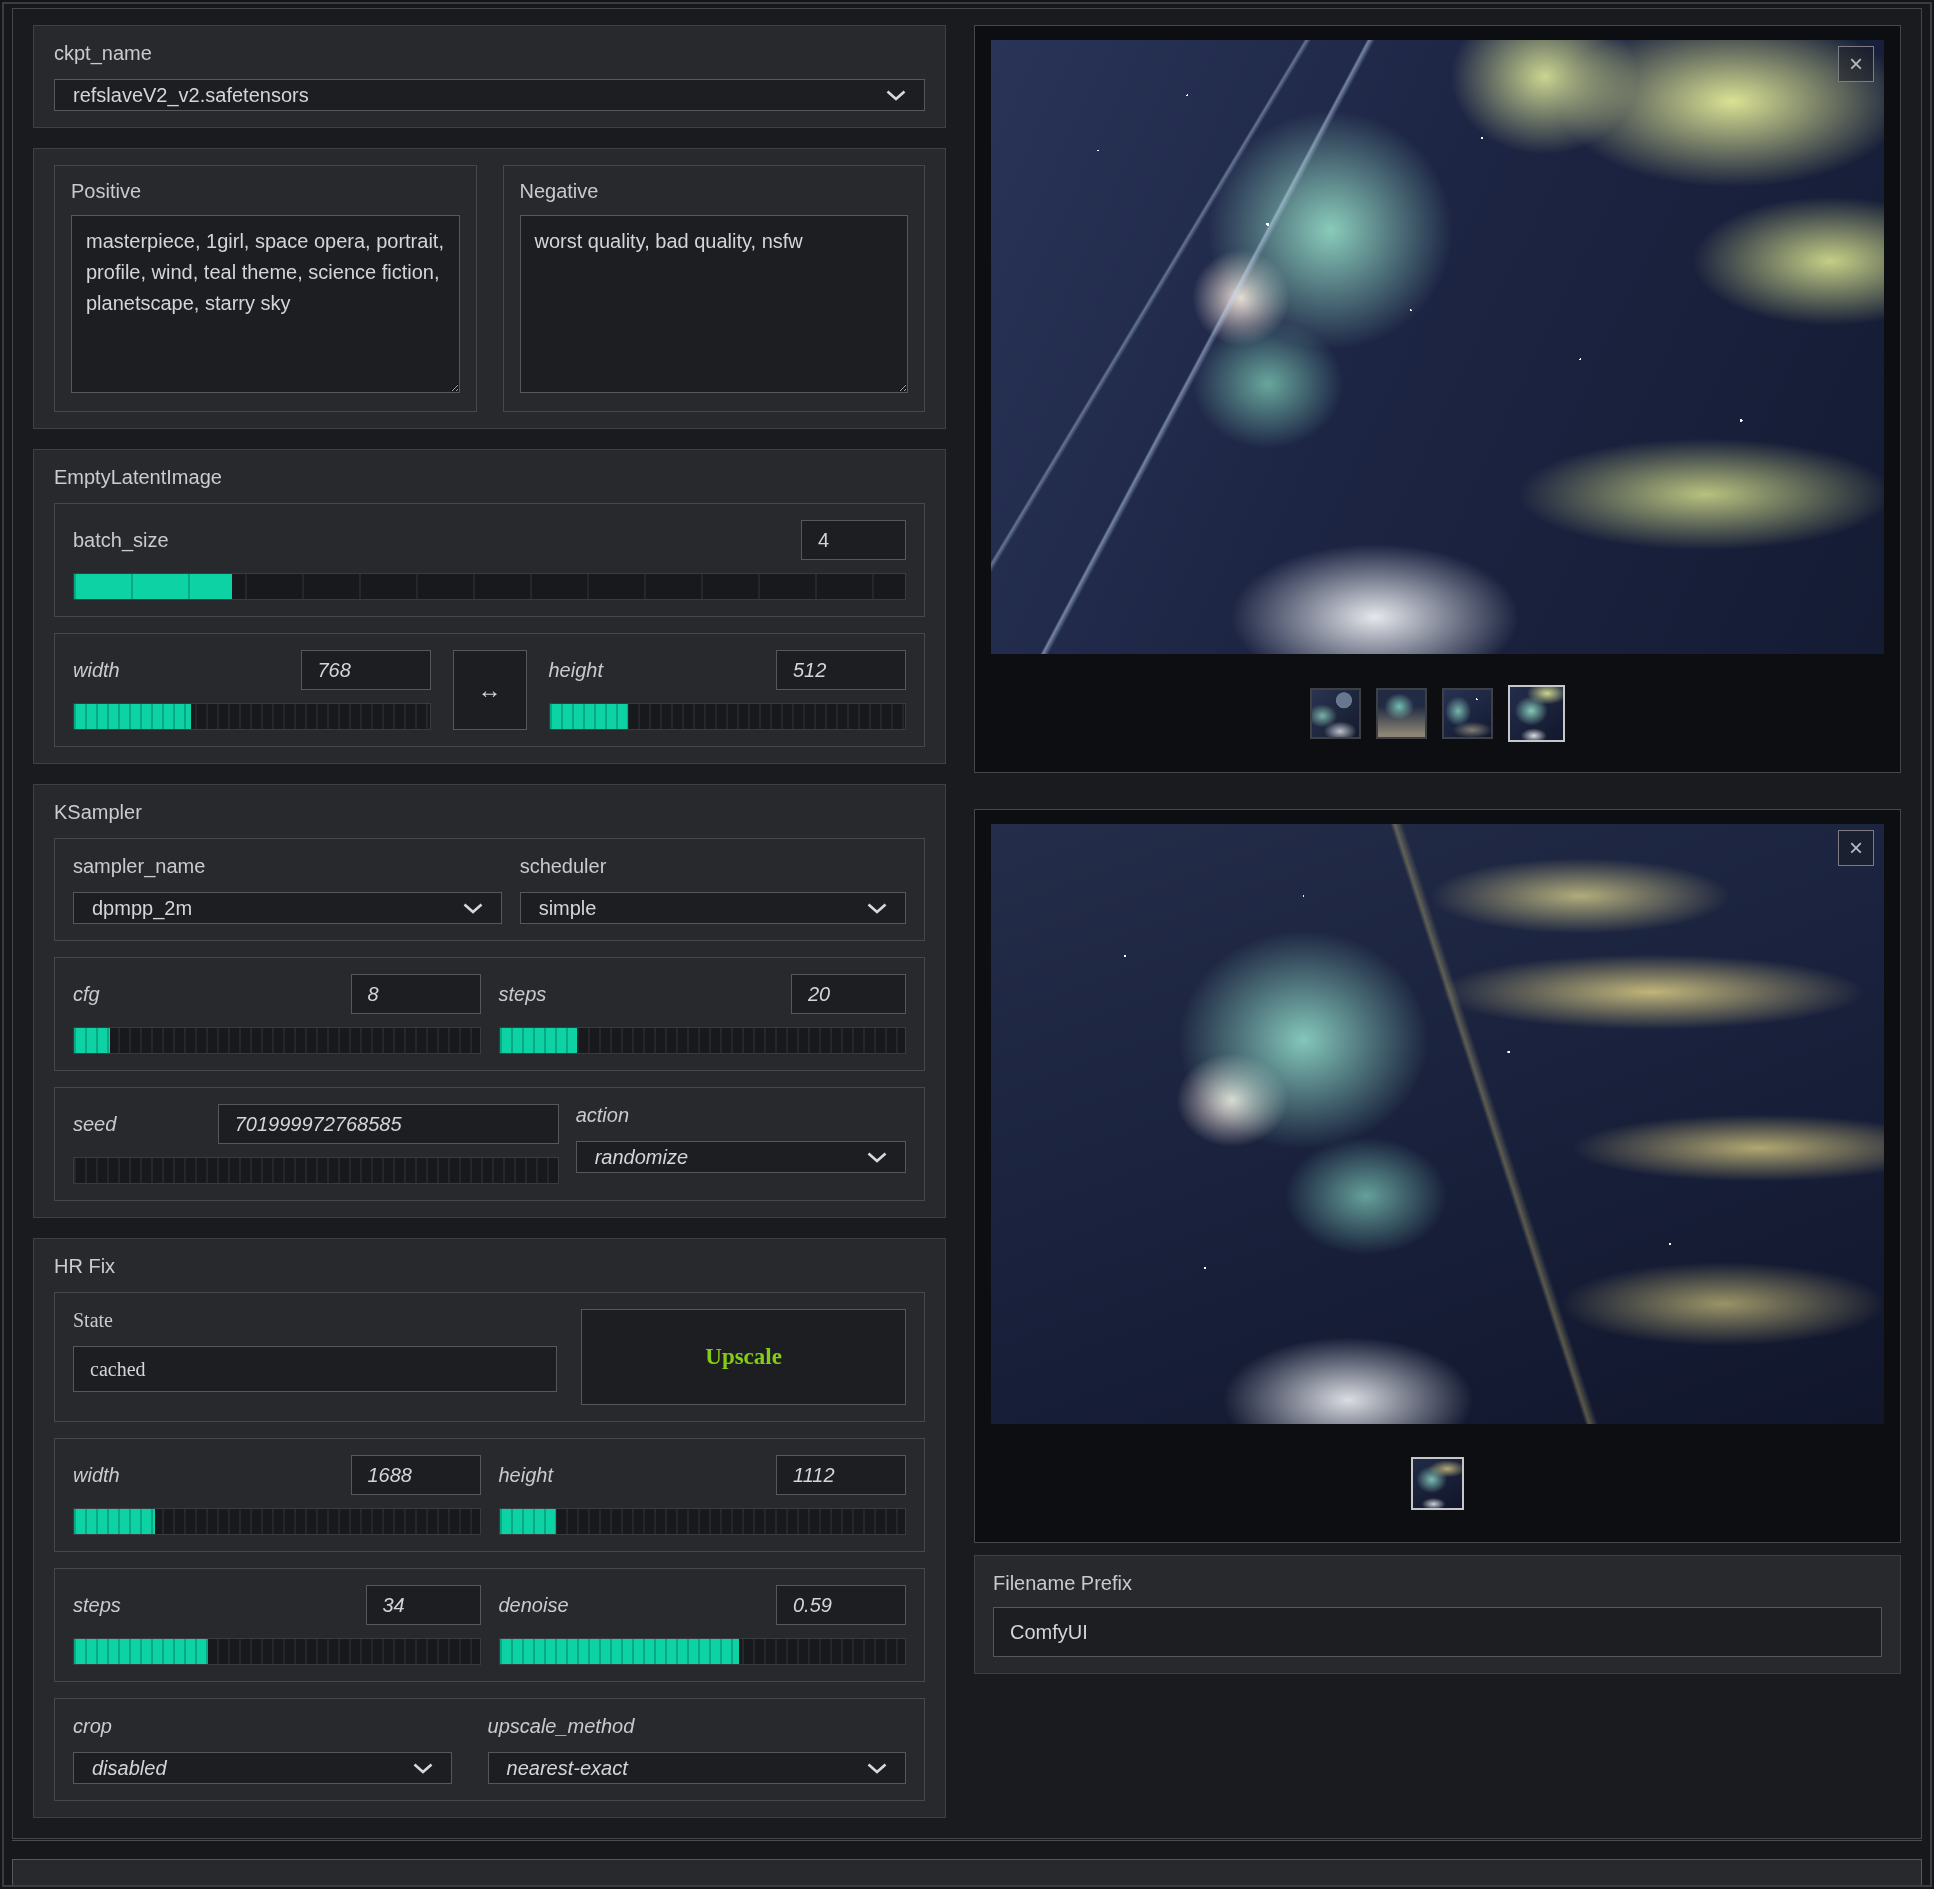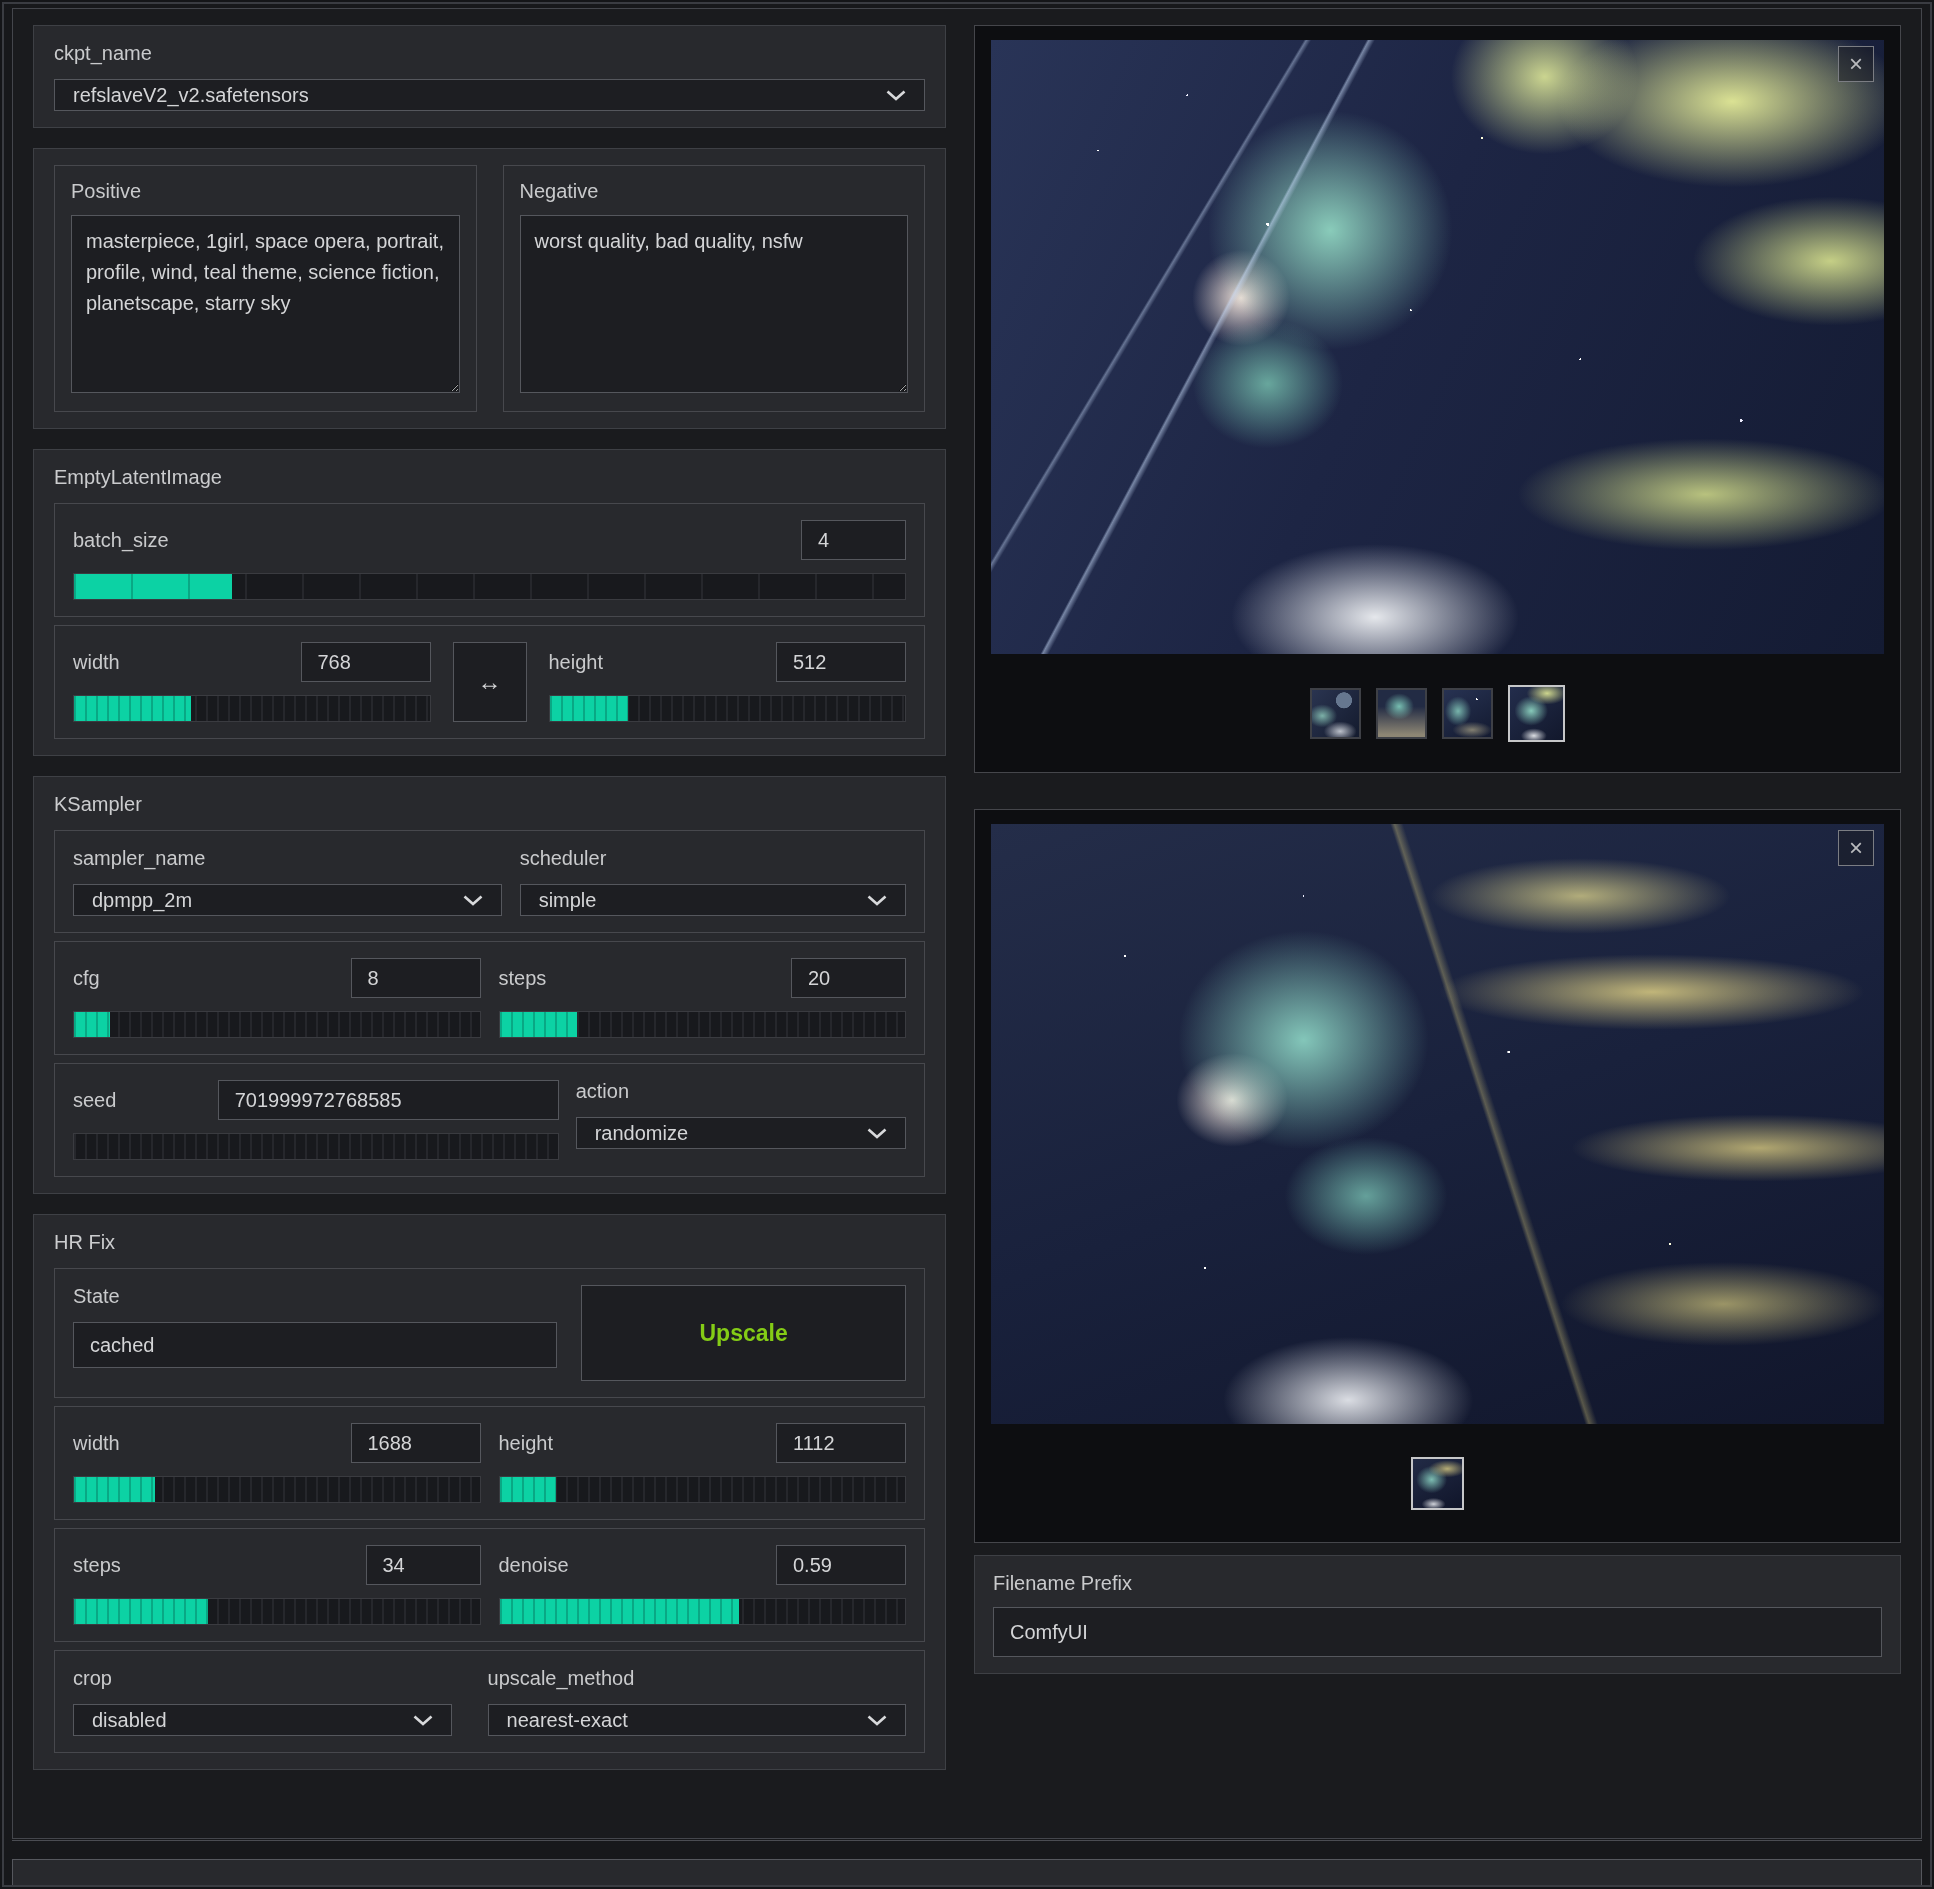--- a/index.html
+++ b/index.html
@@ -17,21 +17,21 @@
   }
   .cols { display:flex; gap:28px; height:100%; }
   .col-left { width:913px; flex:none; display:flex; flex-direction:column; }
   .col-right { flex:1; min-width:0; display:flex; flex-direction:column; }
 
   .group {
     background:#28292d; border:1px solid #3e4045; padding:16px 20px; margin-bottom:20px;
   }
   .gtitle { color:#cbccce; margin-bottom:14px; }
   .subpanel { border:1px solid #47484d; padding:16px 18px; }
-  .subpanel + .subpanel { margin-top:8px; }
+  .subpanel + .subpanel { margin-top:16px;font-style:italic; }
   .gtitle + .subpanel { margin-top:0; }
 
   .flabel { color:#c9cacc; }
   .lv-row { display:flex; align-items:center; justify-content:space-between; }
 
   .numbox {
     background:#1d1e22; border:1px solid #55575d; height:40px;
     display:flex; align-items:center; padding:0 16px; width:130px; flex:none;
   }
   .numbox.w-batch { width:105px; }
@@ -63,21 +63,21 @@
     background:#1d1e22; border:1px solid #55575d; color:#d4d5d7;
     font-family:"Liberation Sans", sans-serif; font-size:20px; line-height:1.55;
     padding:10px 14px; resize:both;
   }
   .prompt-group { display:flex; gap:26px; }
   .prompt-panel { flex:1; border:1px solid #47484d; padding:14px 16px 18px; }
 
   .two-col { display:grid; grid-template-columns:1fr 1fr; gap:18px; }
   .grid-sampler { display:grid; grid-template-columns:436fr 393fr; gap:18px; }
   .grid-seed { display:grid; grid-template-columns:494fr 336fr; gap:17px; }
-  .grid-state { display:grid; grid-template-columns:498fr 334fr; gap:24px; }
+  .grid-state { display:grid; grid-template-columns:498fr 334fr; gap:24px;font-family:Liberation Serif, serif; }
   .grid-crop { display:grid; grid-template-columns:398fr 440fr; gap:36px; }
   .grid-wh { display:grid; grid-template-columns:1fr 74px 1fr; gap:22px; align-items:stretch; }
 
   .swap-btn {
     border:1px solid #55575d; background:#1d1e22; display:flex;
     align-items:center; justify-content:center; font-size:24px; color:#d4d5d7; cursor:pointer;
   }
   .textbox {
     background:#1d1e22; border:1px solid #55575d; height:46px; margin-top:14px;
     display:flex; align-items:center; padding:0 16px;

